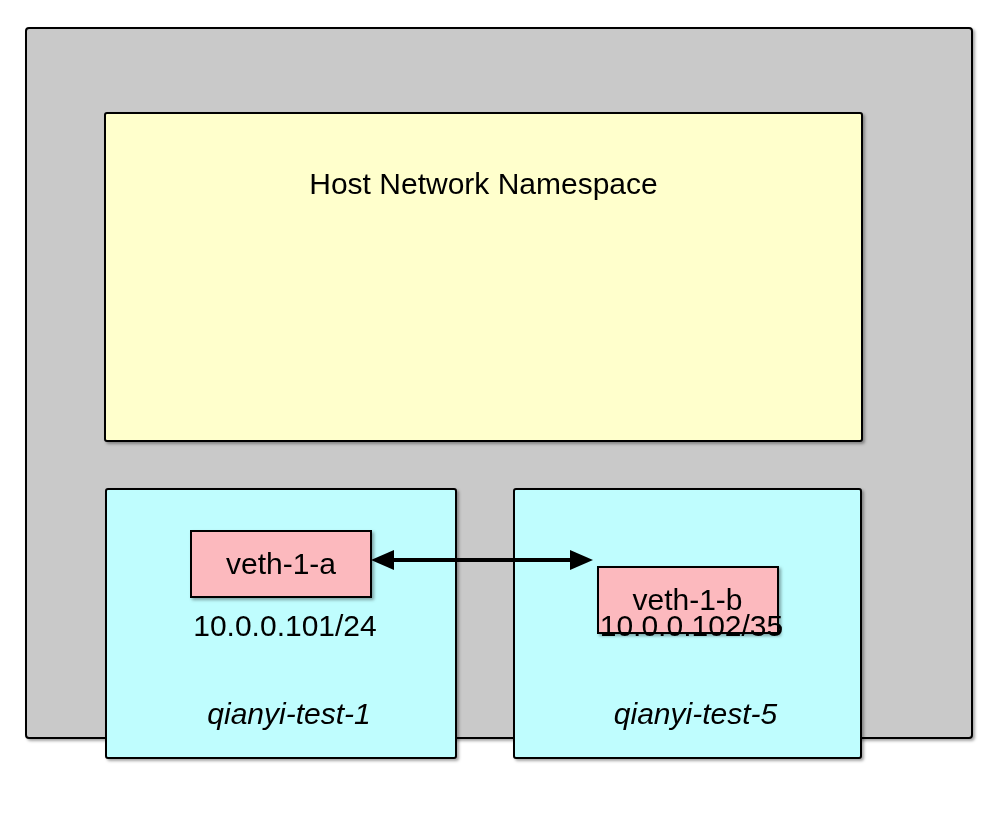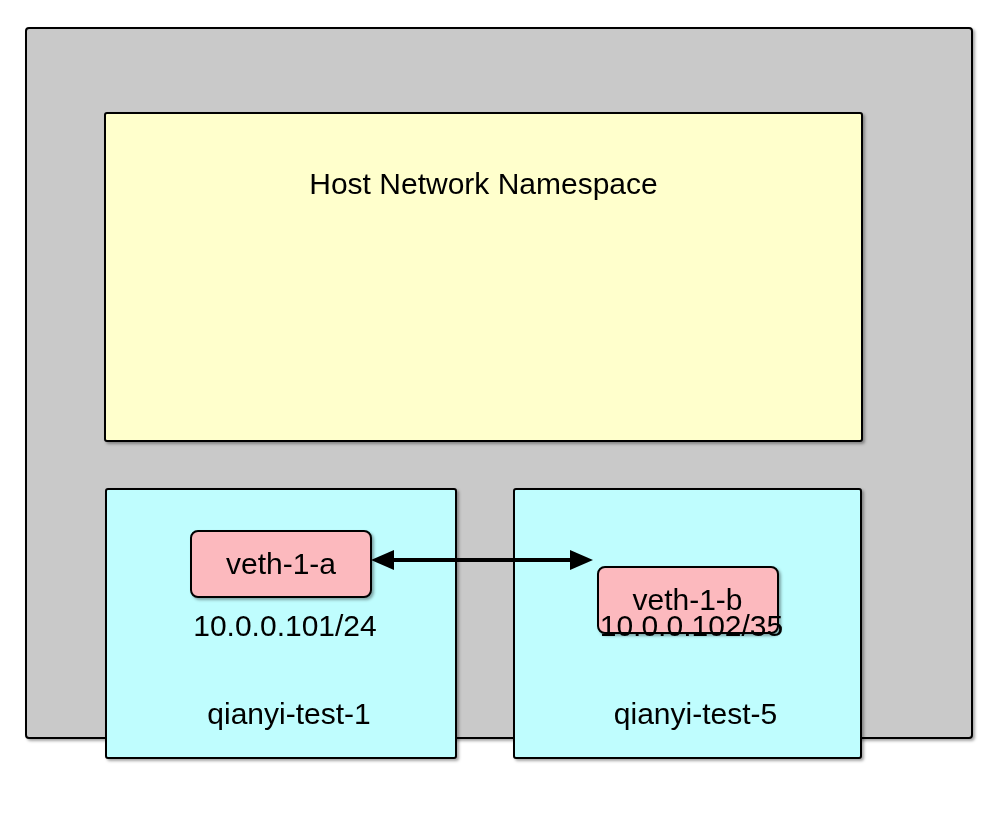--- a/index.html
+++ b/index.html
@@ -59,21 +59,21 @@
   .veth-box {
     position: absolute;
     box-sizing: border-box;
     top: 40px;
     left: 50%;
     transform: translateX(-50%);
     width: 182px;
     height: 68px;
     background: #fcb9be;
     border: 2px solid #000000;
-    border-radius: 8px;
+    border-radius: 0;
     box-shadow: 2px 2px 3px rgba(0,0,0,0.35);
     display: flex;
     align-items: center;
     justify-content: center;
     font-size: 30px;
   }
   .ip-label {
     position: absolute;
     top: 118px;
     left: 8px;
@@ -83,20 +83,21 @@
     line-height: 36px;
   }
   .ns-name-label {
     position: absolute;
     top: 206px;
     left: 16px;
     right: 0;
     text-align: center;
     font-size: 30px;
     line-height: 36px;
+    font-style: italic;
   }
   .veth-arrow {
     position: absolute;
     left: 368px;
     top: 544px;
     width: 228px;
     height: 32px;
   }
 </style>
 </head>

